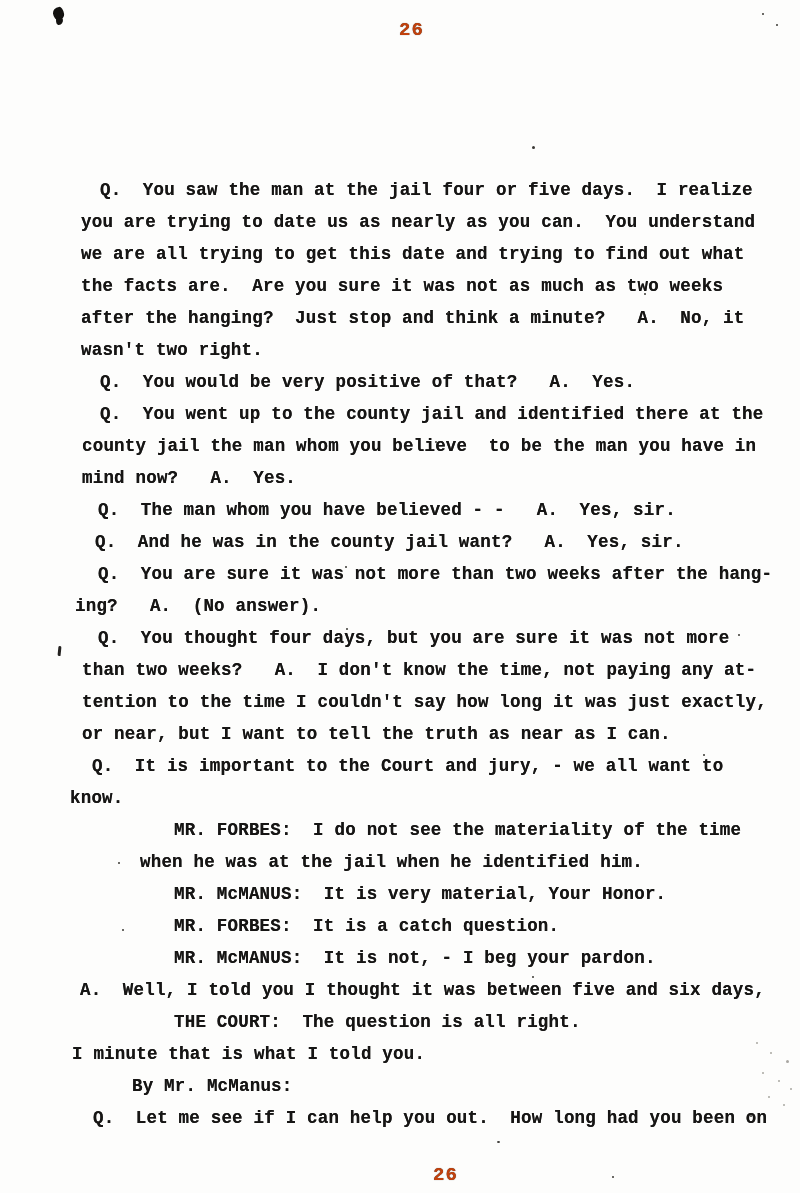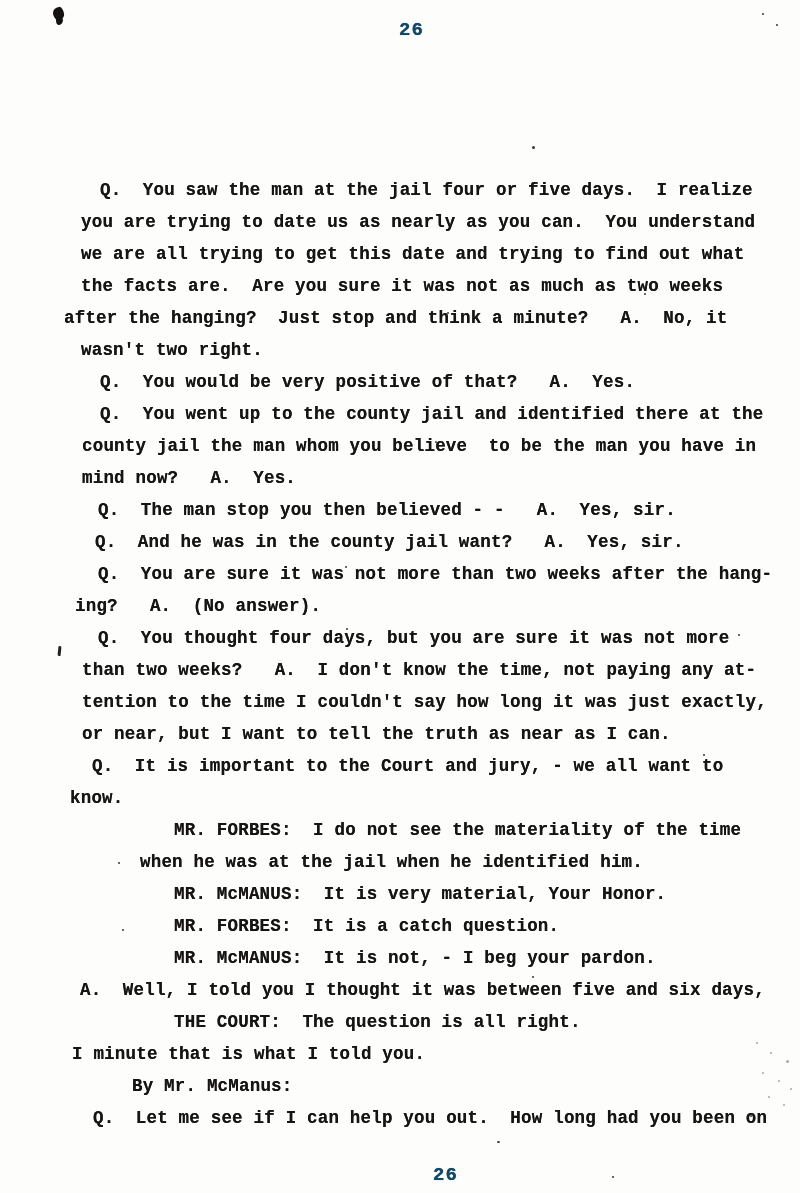--- a/index.html
+++ b/index.html
@@ -15,21 +15,21 @@
     background: #fdfdfc;
     overflow: hidden;
     font-family: "Liberation Mono", "DejaVu Sans Mono", monospace;
     color: #161514;
   }
   .page-number {
     position: absolute;
     font-size: 19px;
     font-weight: 700;
     letter-spacing: 1px;
-    color: #0c4a6e;
+    color: #c2410c;
     text-shadow: 0 0 0.7px rgba(10,10,10,0.85);
   }
   .page-number.top    { left: 399px; top: 19px; }
   .page-number.bottom { left: 433px; top: 1164px; }
   .body-lines {
     position: absolute;
     top: 174px;
     left: 0;
     width: 800px;
   }
@@ -86,27 +86,27 @@
 
   <div class="ink-blot"></div>
 
   <div class="page-number top">26</div>
 
   <div class="body-lines">
     <div class="ln" style="margin-left:100px">Q.  You saw the man at the jail four or five days.  I realize</div>
     <div class="ln" style="margin-left:81px">you are trying to date us as nearly as you can.  You understand</div>
     <div class="ln" style="margin-left:81px">we are all trying to get this date and trying to find out what</div>
     <div class="ln" style="margin-left:81px">the facts are.  Are you sure it was not as much as two weeks</div>
-    <div class="ln" style="margin-left:64px">after the hanging?  Just stop and think a minute?   A.  No, it</div>
+    <div class="ln" style="margin-left:81px">after the hanging?  Just stop and think a minute?   A.  No, it</div>
     <div class="ln" style="margin-left:81px">wasn't two right.</div>
     <div class="ln" style="margin-left:100px">Q.  You would be very positive of that?   A.  Yes.</div>
     <div class="ln" style="margin-left:100px">Q.  You went up to the county jail and identified there at the</div>
     <div class="ln" style="margin-left:82px">county jail the man whom you believe  to be the man you have in</div>
     <div class="ln" style="margin-left:82px">mind now?   A.  Yes.</div>
-    <div class="ln" style="margin-left:98px">Q.  The man stop you then believed - -   A.  Yes, sir.</div>
+    <div class="ln" style="margin-left:98px">Q.  The man whom you have believed - -   A.  Yes, sir.</div>
     <div class="ln" style="margin-left:95px">Q.  And he was in the county jail want?   A.  Yes, sir.</div>
     <div class="ln" style="margin-left:98px">Q.  You are sure it was not more than two weeks after the hang-</div>
     <div class="ln" style="margin-left:75px">ing?   A.  (No answer).</div>
     <div class="ln" style="margin-left:98px">Q.  You thought four days, but you are sure it was not more</div>
     <div class="ln" style="margin-left:82px">than two weeks?   A.  I don't know the time, not paying any at-</div>
     <div class="ln" style="margin-left:82px">tention to the time I couldn't say how long it was just exactly,</div>
     <div class="ln" style="margin-left:82px">or near, but I want to tell the truth as near as I can.</div>
     <div class="ln" style="margin-left:92px">Q.  It is important to the Court and jury, - we all want to</div>
     <div class="ln" style="margin-left:70px">know.</div>
     <div class="ln" style="margin-left:174px">MR. FORBES:  I do not see the materiality of the time</div>

